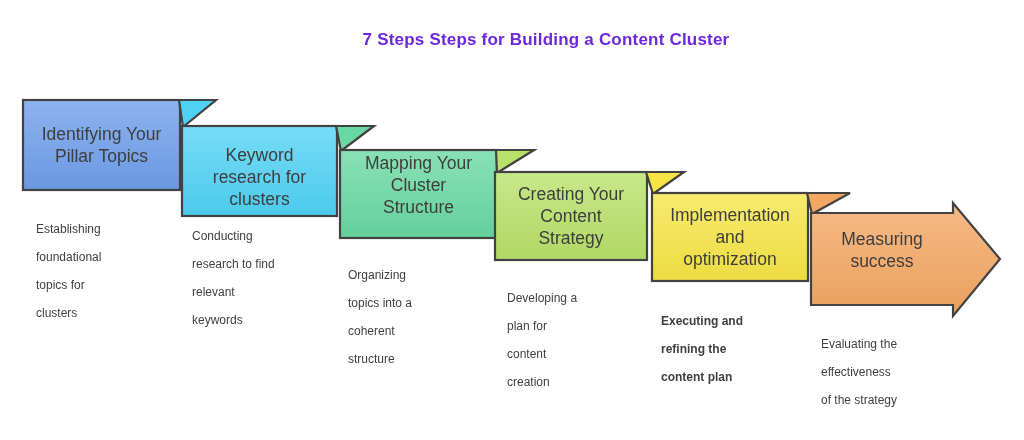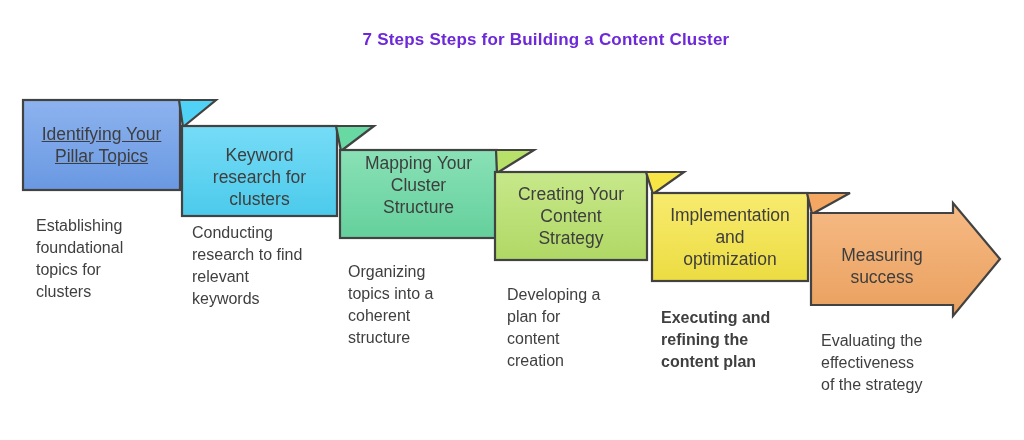--- a/index.html
+++ b/index.html
@@ -34,32 +34,32 @@
     justify-content: center;
     text-align: center;
     white-space: pre-line;
     font-size: 17.5px;
     line-height: 22px;
     color: #3e3e3e;
   }
   .step-desc {
     position: absolute;
     white-space: pre-line;
-    font-size: 16px;
-    line-height: 22px;
+    font-size: 12px;
+    line-height: 28px;
     color: #3f3f3f;
     width: 170px;
   }
   
-  .lbl-0 { left: 23px;  top: 100px; width: 157px; height: 90px; text-decoration: underline; }
+  .lbl-0 { left: 23px;  top: 100px; width: 157px; height: 90px; }
   .lbl-1 { left: 182px; top: 126px; width: 155px; height: 102px; }
   .lbl-2 { left: 340px; top: 150px; width: 157px; height: 70px; }
   .lbl-3 { left: 495px; top: 172px; width: 152px; height: 88px; }
   .lbl-4 { left: 652px; top: 193px; width: 156px; height: 88px; }
-  .lbl-5 { left: 811px; top: 229px; width: 142px; height: 74px; }
+  .lbl-5 { left: 811px; top: 213px; width: 142px; height: 74px; }
   
   .desc-0 { left: 36px;  top: 215px; }
   .desc-1 { left: 192px; top: 222px; }
   .desc-2 { left: 348px; top: 261px; }
   .desc-3 { left: 507px; top: 284px; }
   .desc-4 { left: 661px; top: 307px; font-weight: bold; }
   .desc-5 { left: 821px; top: 330px; }
 </style>
 </head>
 <body>

